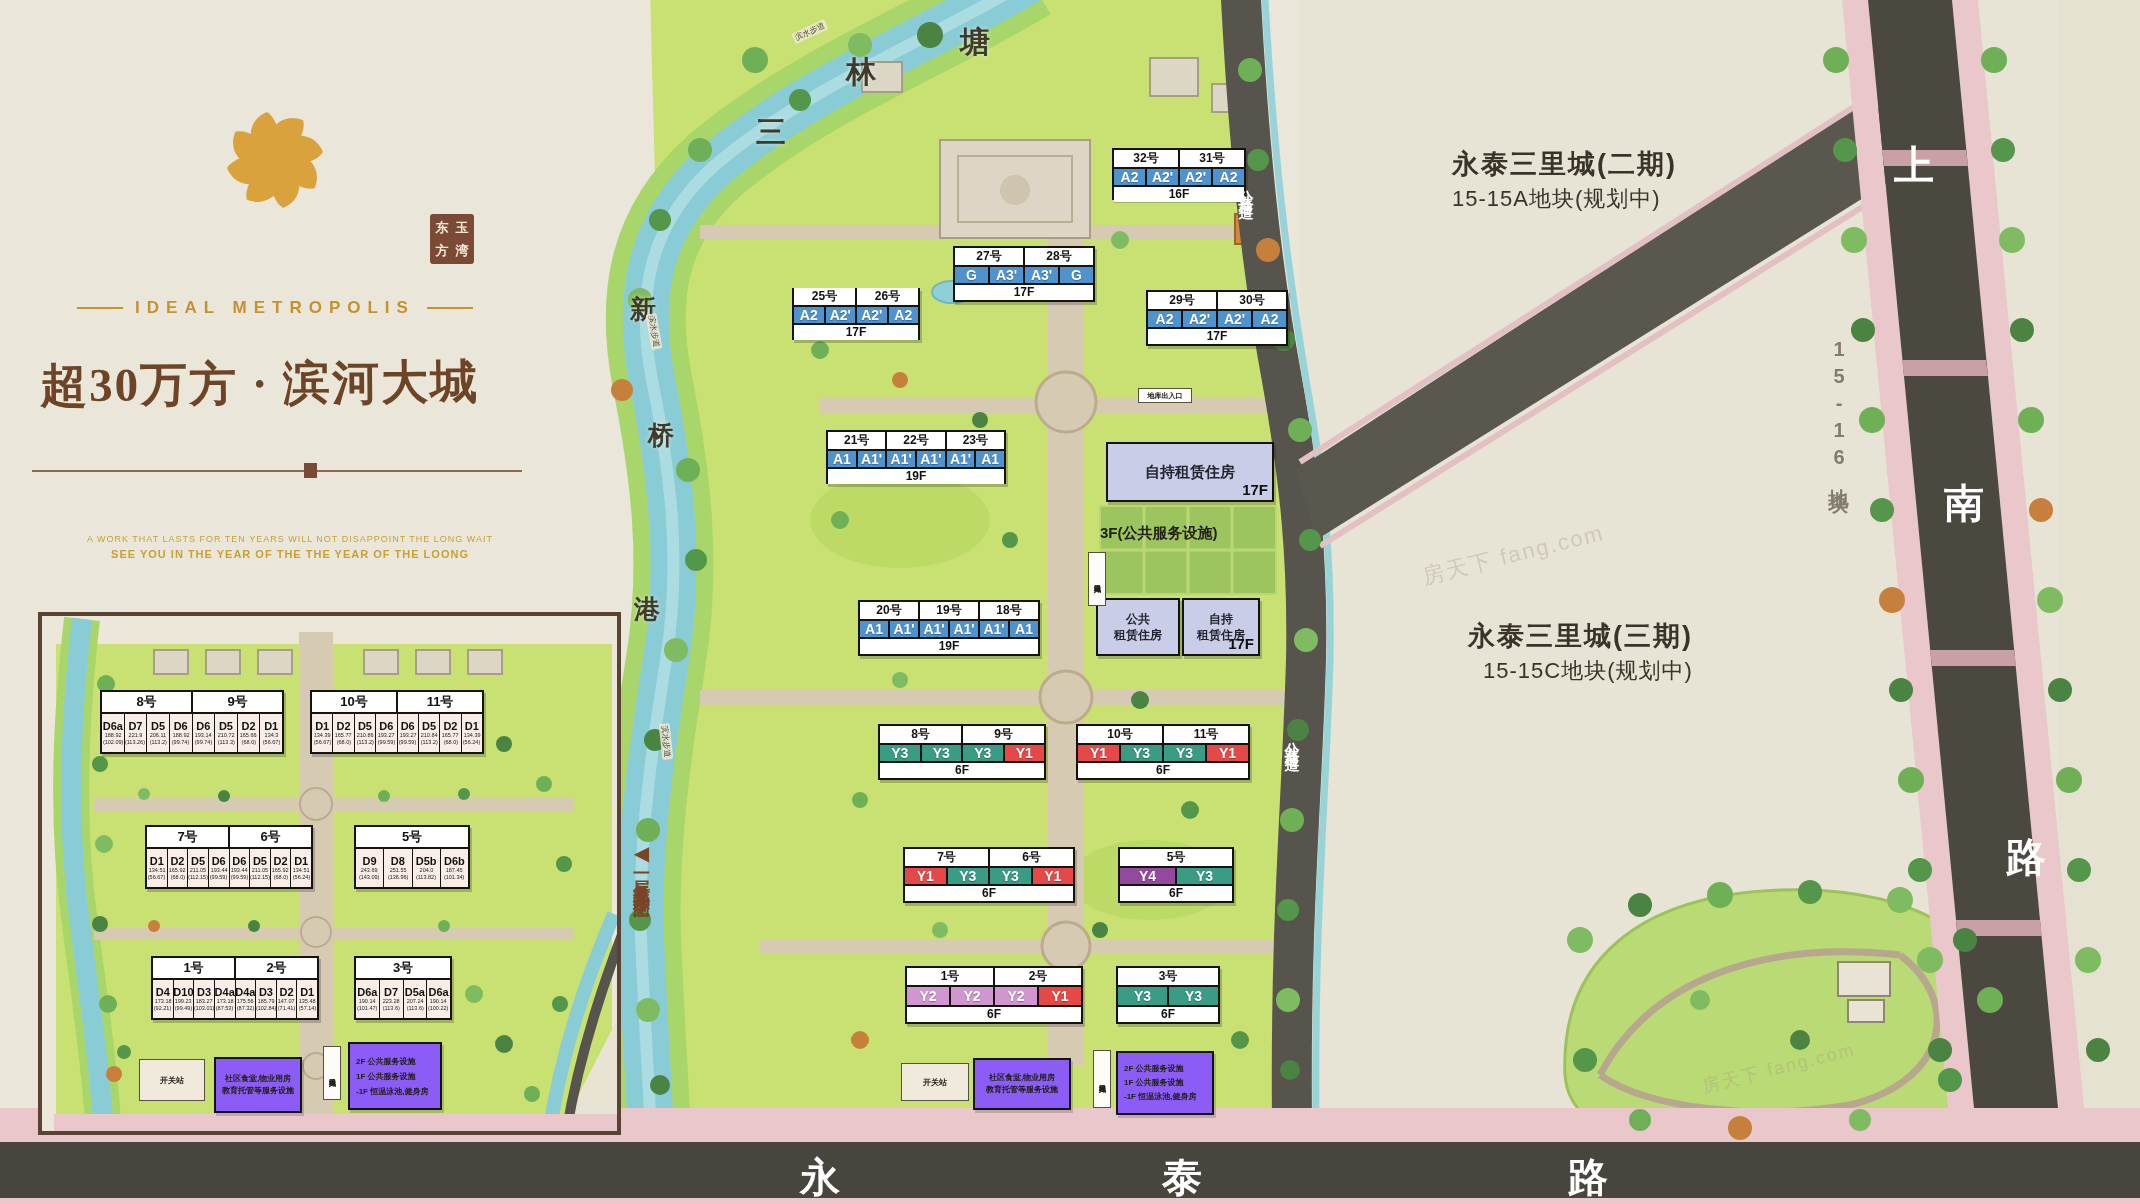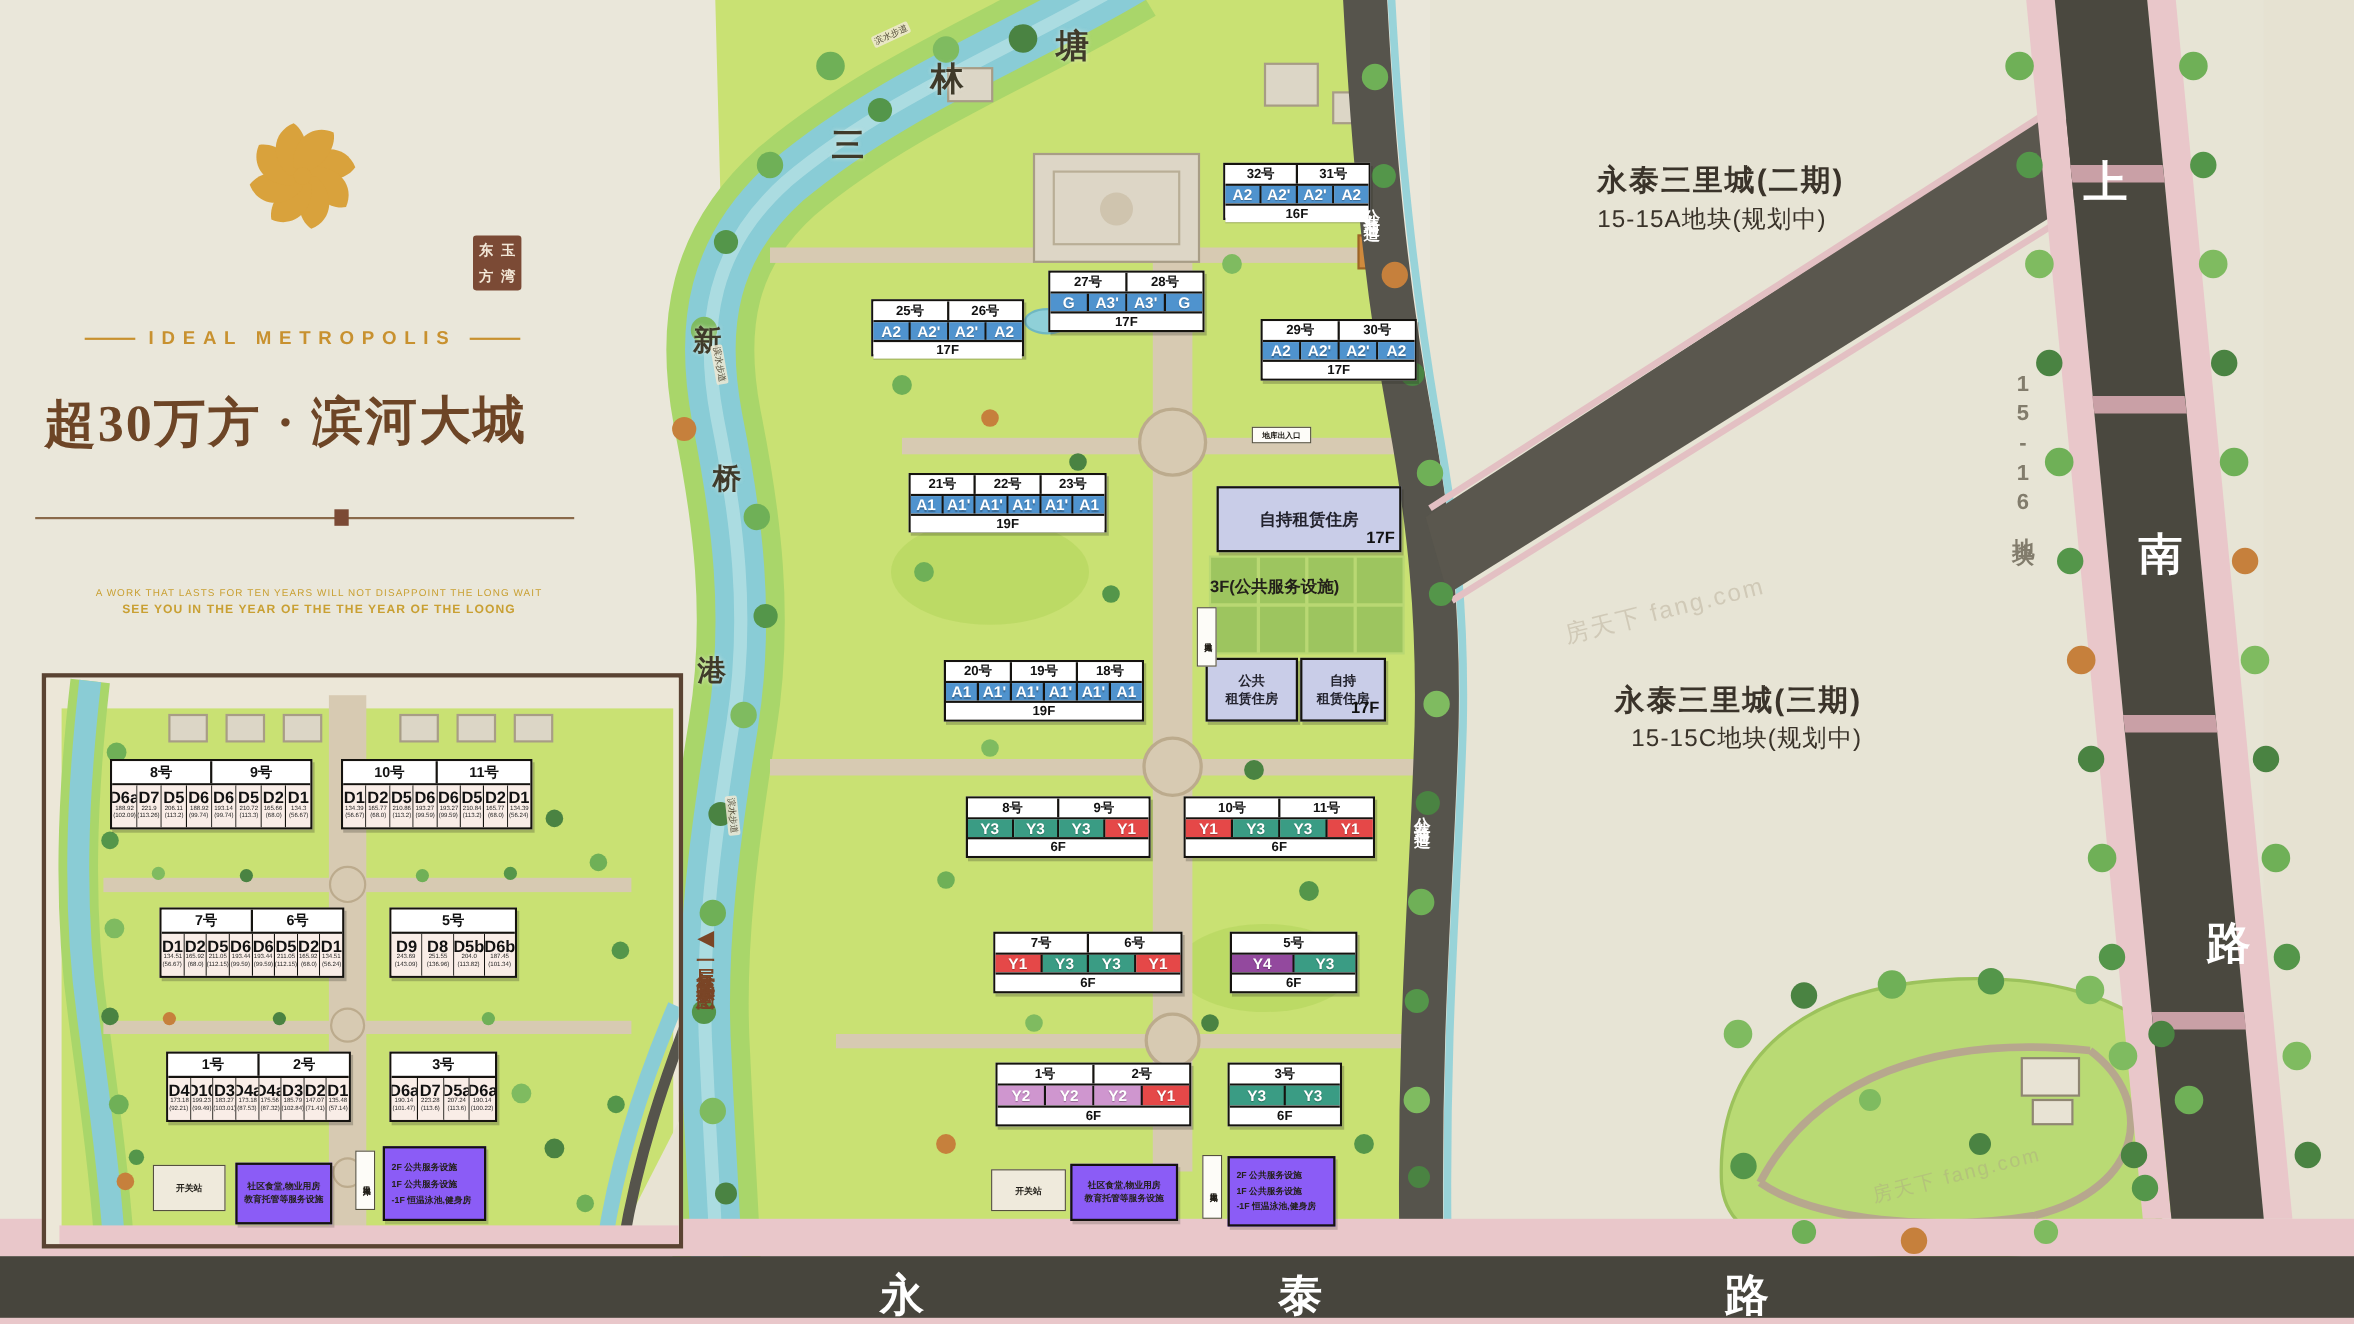--- a/index.html
+++ b/index.html
@@ -43,21 +43,21 @@
   .slab-floor{height:15px;border-top:2px solid #15130f;background:#fff;text-align:center;
     font-size:12px;font-weight:bold;line-height:15px;color:#111;}
   
   .islab{position:absolute;display:flex;flex-direction:column;border:2px solid #15130f;background:#f9ede7;
     box-shadow:2px 3px 0 rgba(40,40,30,.25);z-index:3;box-sizing:border-box;}
   .islab .slab-labels{height:20px;}
   .islab .slab-labels span{font-size:13px;line-height:20px;}
   .icell{flex:1;display:flex;flex-direction:column;align-items:center;justify-content:center;
     background:#f9ede7;border-right:1.5px solid #15130f;overflow:hidden;}
   .icell:last-child{border-right:none;}
-  .icell .t{font-size:15px;font-weight:bold;color:#111;line-height:12px;}
+  .icell .t{font-size:11px;font-weight:bold;color:#111;line-height:12px;}
   .icell .a,.icell .b{font-size:6px;line-height:7px;color:#222;white-space:nowrap;transform:scale(.92);}
   
   .rental{position:absolute;background:#c9cde8;border:2px solid #15130f;z-index:3;box-sizing:border-box;
     display:flex;flex-direction:column;align-items:center;justify-content:center;
     font-weight:bold;color:#23232e;box-shadow:2px 3px 0 rgba(40,40,30,.25);}
   .rental .fl{position:absolute;right:4px;bottom:2px;font-size:15px;color:#111;}
   .fac{position:absolute;background:#8b5cf6;border:2px solid #15130f;z-index:3;box-sizing:border-box;
     display:flex;flex-direction:column;align-items:center;justify-content:center;
     color:#23201a;box-shadow:2px 3px 0 rgba(40,40,30,.2);}
   .fac .ln{font-weight:bold;white-space:nowrap;}
@@ -305,21 +305,21 @@
           <span>30号</span>
         </div>
         <div class="slab-units">
           <span class="cell" style="background: rgb(79, 147, 206);">A2</span>
           <span class="cell" style="background: rgb(79, 147, 206);">A2'</span>
           <span class="cell" style="background: rgb(79, 147, 206);">A2'</span>
           <span class="cell" style="background: rgb(79, 147, 206);">A2</span>
         </div>
         <div class="slab-floor">17F</div>
       </div>
-      <div class="slab" style="left: 792px; top: 272px; width: 139px; height: 52px;">
+      <div class="slab" style="left: 792px; top: 288px; width: 128px; height: 52px; justify-content: center;">
         <div class="slab-labels">
           <span>25号</span>
           <span>26号</span>
         </div>
         <div class="slab-units">
           <span class="cell" style="background: rgb(79, 147, 206);">A2</span>
           <span class="cell" style="background: rgb(79, 147, 206);">A2'</span>
           <span class="cell" style="background: rgb(79, 147, 206);">A2'</span>
           <span class="cell" style="background: rgb(79, 147, 206);">A2</span>
         </div>

